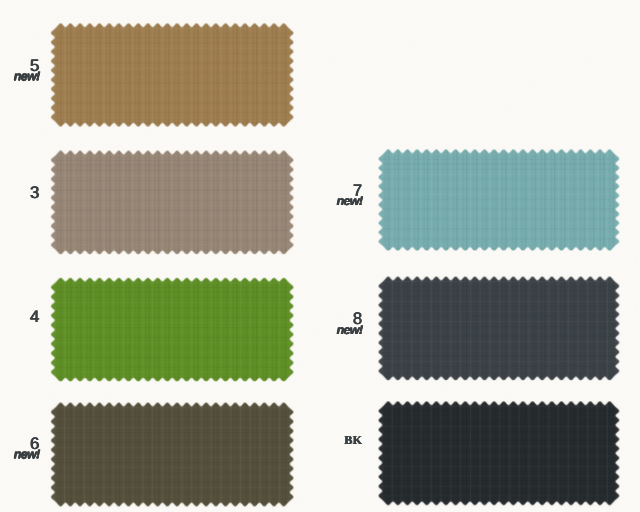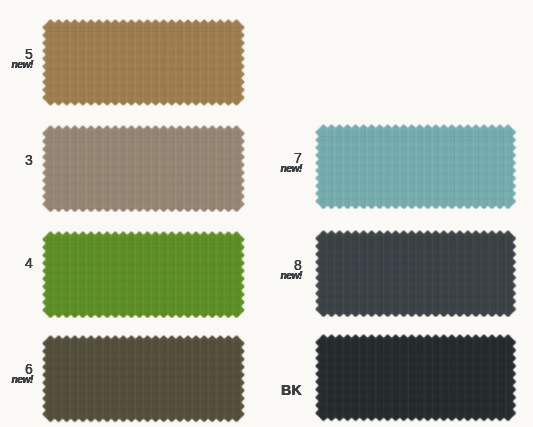--- a/index.html
+++ b/index.html
@@ -9,21 +9,21 @@
     background:#fdfbf7;
     font-family:"Liberation Sans",sans-serif;
     position:relative;
   }
   #paper-noise{position:absolute;left:0;top:0;width:533px;height:427px;z-index:0;pointer-events:none;}
   #card{position:absolute;left:0;top:0;width:533px;height:427px;z-index:1;}
   .swatch{position:absolute;}
   .swatch svg{display:block;}
   .label{position:absolute;text-align:right;color:#3a3f42;line-height:1;-webkit-font-smoothing:antialiased;transform:translateZ(0);}
   .label .code{font-family:"Liberation Sans",sans-serif;font-size:14px;font-weight:normal;display:block;letter-spacing:0.2px;text-shadow:0.32px 0 0 currentColor,-0.32px 0 0 currentColor;}
-  .label.serif .code{font-family:Liberation Sans, sans-serif;font-size:14px;font-weight:bold;letter-spacing:0.3px;margin-top:20px;}
+  .label.serif .code{font-family:Liberation Serif, serif;font-size:10px;font-weight:bold;letter-spacing:0.3px;}
   .label .new{font-family:"Liberation Sans",sans-serif;font-style:italic;font-weight:bold;font-size:10.4px;display:block;margin-top:-1px;letter-spacing:-0.55px;text-shadow:0.28px 0 0 currentColor,-0.28px 0 0 currentColor,0 0.22px 0 currentColor;}
 </style>
 </head>
 <body>
 
 <svg id="paper-noise" width="533" height="427" aria-hidden="true">
   <defs>
     <filter id="grain" x="0" y="0" width="100%" height="100%">
       <feTurbulence type="fractalNoise" baseFrequency="0.85" numOctaves="3" seed="7" stitchTiles="stitch"></feTurbulence>
       <feColorMatrix type="saturate" values="0"></feColorMatrix>

